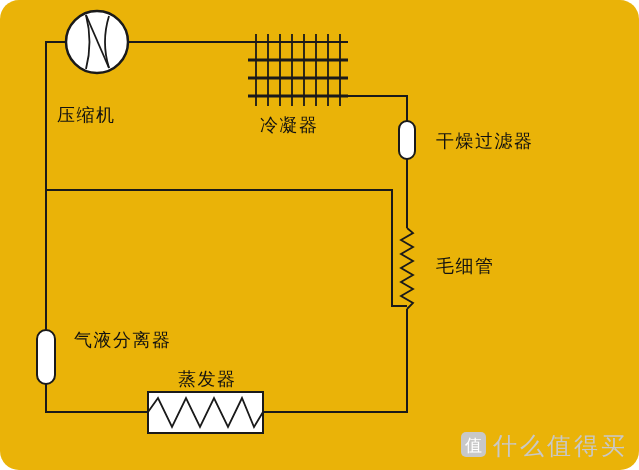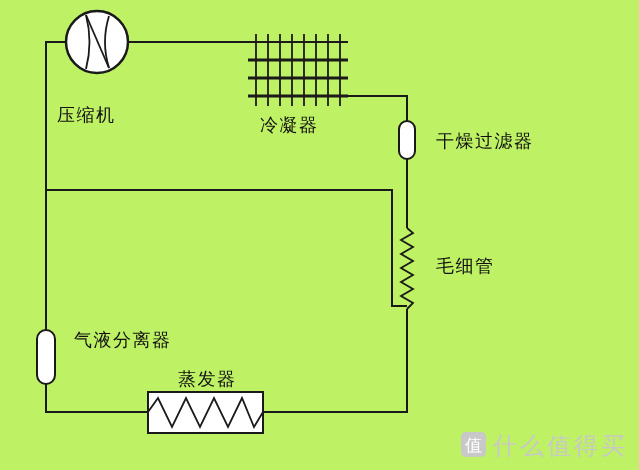--- a/index.html
+++ b/index.html
@@ -5,22 +5,23 @@
   html, body {
     margin: 0;
     padding: 0;
     background: #ffffff;
     font-family: "Liberation Serif", "DejaVu Serif", serif;
   }
   .canvas {
     position: relative;
     width: 639px;
     height: 470px;
-    background: #bef264;
+    background: #eab308;
     overflow: hidden;
+    border-radius: 19px;
   }
   svg { display: block; }
   .pipe {
     fill: none;
     stroke: #1a1a1a;
     stroke-width: 2;
   }
   .tube {
     fill: none;
     stroke: #1a1a1a;

